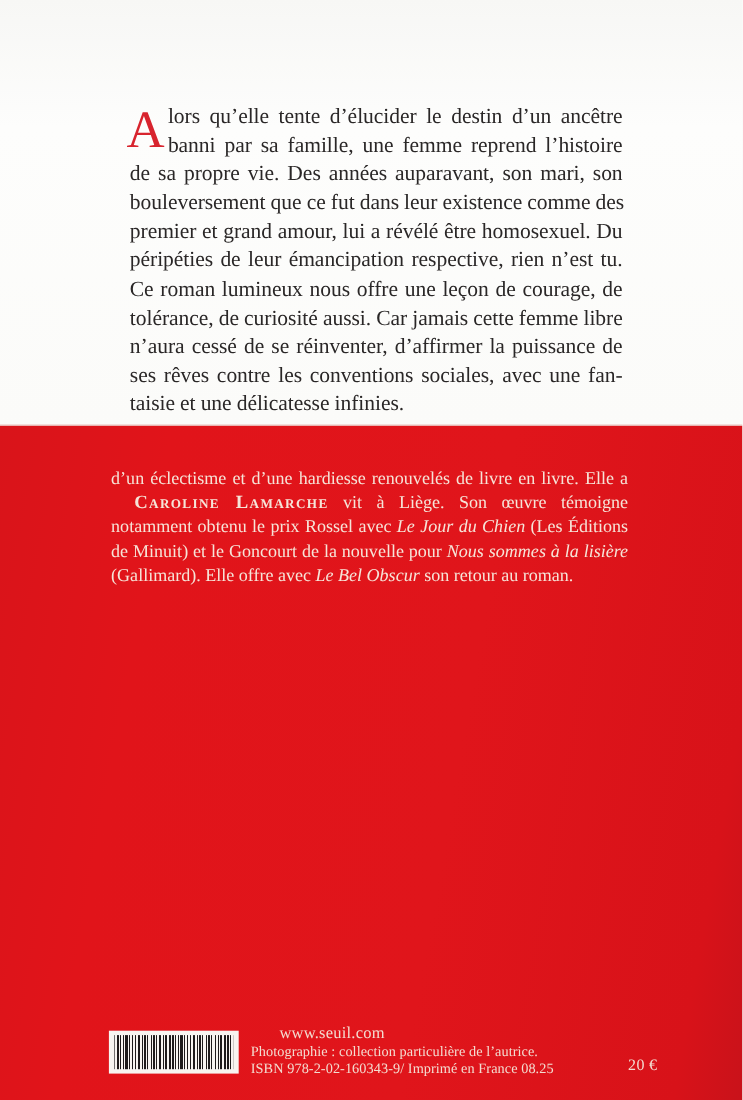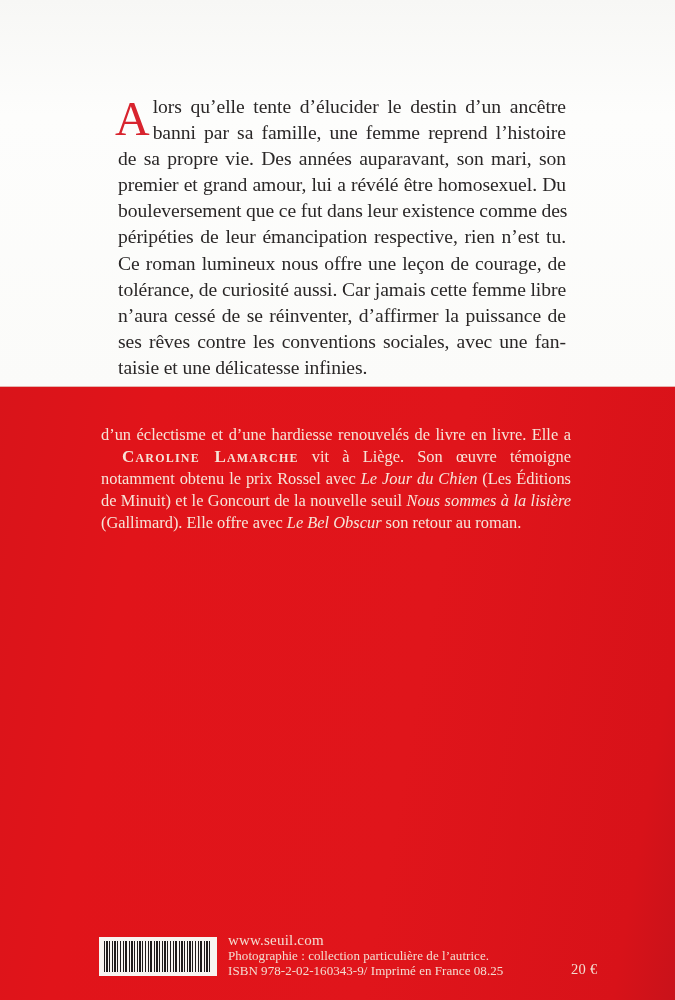--- a/index.html
+++ b/index.html
@@ -140,20 +140,21 @@
       left: 228px;
       top: 932px;
       color: #f3dcd0;
       font-family: "Liberation Serif", "DejaVu Serif", serif;
     }
     .publisher .url {
       display: block;
       font-size: 15px;
       line-height: 17px;
       letter-spacing: 0.2px;
+      margin-left: 26px;
     }
     .publisher .small {
       display: block;
       font-size: 13px;
       line-height: 14.5px;
       letter-spacing: 0.05px;
     }
     .price {
       position: absolute;
       left: 571px;
@@ -166,37 +167,37 @@
 </head>
 <body>
 
 <div class="top-panel"></div>
 
 <div class="blurb">
   <span class="drop-cap">A</span>
   <span class="line">lors qu’elle tente d’élucider le destin d’un ancêtre</span>
   <span class="line">banni par sa famille, une femme reprend l’histoire</span>
   <span class="line">de sa propre vie. Des années auparavant, son mari, son</span>
+  <span class="line">bouleversement que ce fut dans leur existence comme des</span>
   <span class="line">premier et grand amour, lui a révélé être homosexuel. Du</span>
-  <span class="line">bouleversement que ce fut dans leur existence comme des</span>
   <span class="line">péripéties de leur émancipation respective, rien n’est tu.</span>
   <span class="line">Ce roman lumineux nous offre une leçon de courage, de</span>
   <span class="line">tolérance, de curiosité aussi. Car jamais cette femme libre</span>
   <span class="line">n’aura cessé de se réinventer, d’affirmer la puissance de</span>
   <span class="line">ses rêves contre les conventions sociales, avec une fan-</span>
   <span class="line last">taisie et une délicatesse infinies.</span>
 </div>
 
 <div class="red-panel"></div>
 
 <div class="bio">
   <span class="line">d’un éclectisme et d’une hardiesse renouvelés de livre en livre. Elle a</span>
   <span class="line first"><span class="author">Caroline Lamarche</span><span> vit à Liège. Son œuvre témoigne</span></span>
   <span class="line"><span>notamment obtenu le prix Rossel avec </span><em>Le Jour du Chien</em><span> (Les Éditions</span></span>
-  <span class="line"><span>de Minuit) et le Goncourt de la nouvelle seuil </span><em>Nous sommes à la lisière</em></span>
+  <span class="line"><span>de Minuit) et le Goncourt de la nouvelle pour </span><em>Nous sommes à la lisière</em></span>
   <span class="line last"><span>(Gallimard). Elle offre avec </span><em>Le Bel Obscur</em><span> son retour au roman.</span></span>
 </div>
 
 <div class="barcode">
   <div class="bars"></div>
 </div>
 
 <div class="publisher">
   <span class="url">www.seuil.com</span>
   <span class="small">Photographie : collection particulière de l’autrice.</span>

